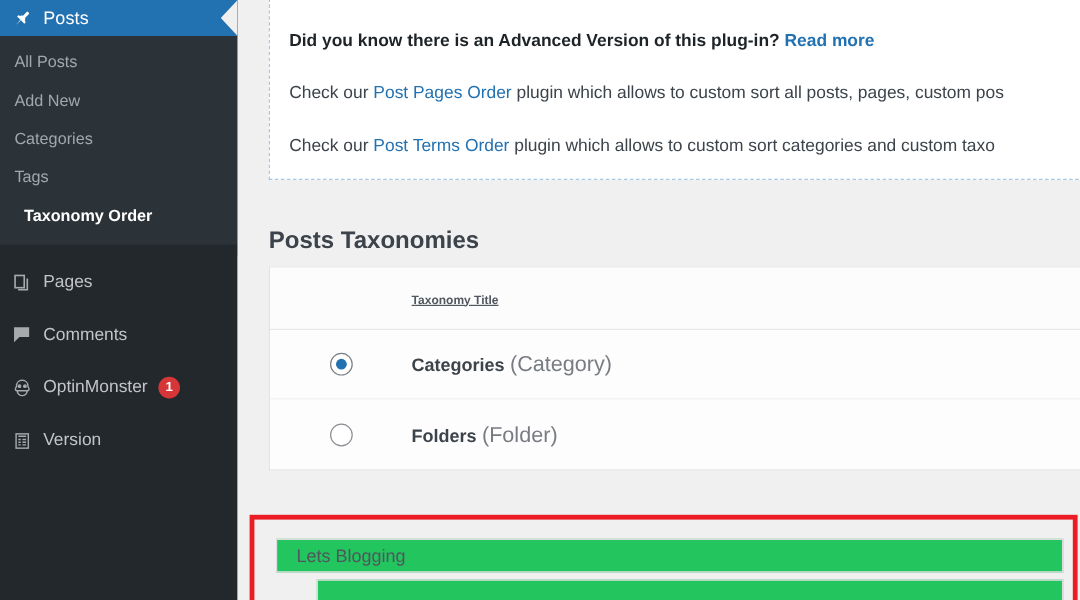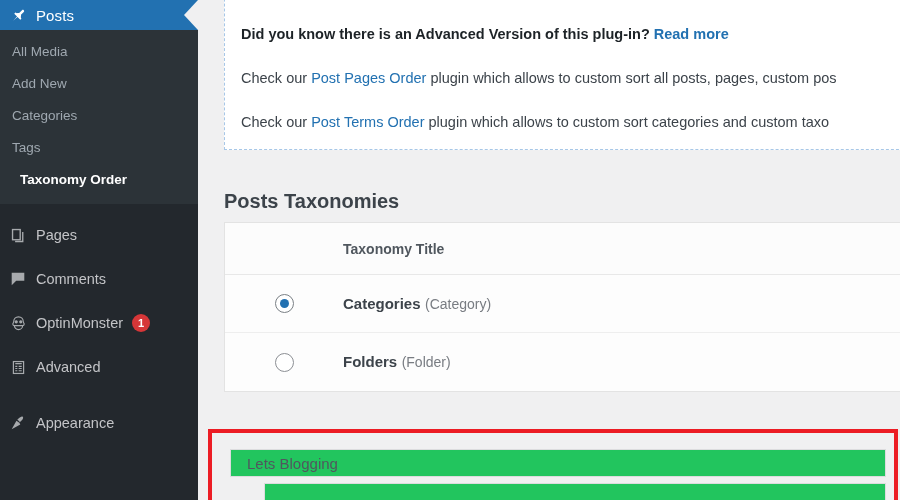--- a/index.html
+++ b/index.html
@@ -133,27 +133,27 @@
     border-bottom: 1px solid #eeeeee;
     background: #fdfdfd;
   }
   .tt-row:last-child { border-bottom: none; }
   .col-radio {
     width: 118px; min-width: 118px;
     display: flex; align-items: center; justify-content: center;
   }
   .col-title { flex: 1; }
   .th-text {
-    font-size: 14px; font-weight: bold; color: #50575e;
+    font-size: 10px; font-weight: bold; color: #50575e; text-decoration: underline;
   }
   .tax-name {
     font-size: 15px; font-weight: bold; color: #3c434a;
   }
   .tax-slug {
-    font-size: 14px; font-weight: normal; color: #787c82;
+    font-size: 18px; font-weight: normal; color: #787c82;
   }
   .radio {
     width: 19px; height: 19px; border-radius: 50%;
     border: 1px solid #8c8f94; background: #fff;
     display: flex; align-items: center; justify-content: center;
   }
   .radio.checked { border-color: #7a8085; }
   .radio.checked::after {
     content: ""; width: 9px; height: 9px; border-radius: 50%;
     background: #2271b1;
@@ -198,21 +198,21 @@
       <span class="mh-icon">
         <svg width="17" height="17" viewBox="0 0 20 20" fill="#ffffff">
           <path d="M16.2 3.8c-.6-.6-1.5-.6-2.1 0l-3.3 3.3c-.9-.3-1.9-.2-2.7.3L6.3 6.6 5 7.9l3.3 3.3-4.6 5.1 5.1-4.6 3.3 3.3 1.3-1.3-.8-1.8c.5-.8.6-1.8.3-2.7l3.3-3.3c.6-.6.6-1.5 0-2.1z"></path>
         </svg>
       </span>
       <span class="mh-label">Posts</span>
       <span class="notch"></span>
     </div>
 
     <div class="submenu">
-      <a class="submenu-item">All Media</a>
+      <a class="submenu-item">All Posts</a>
       <a class="submenu-item">Add New</a>
       <a class="submenu-item">Categories</a>
       <a class="submenu-item">Tags</a>
       <a class="submenu-item current">Taxonomy Order</a>
     </div>
 
     <div class="sep"></div>
 
 
     <div class="mainmenu-item">
@@ -247,34 +247,25 @@
       <span class="badge">1</span>
     </div>
 
     <div class="mainmenu-item">
       <span class="mi-icon">
         <svg width="17" height="17" viewBox="0 0 20 20" fill="none" stroke="#a7aaad" stroke-width="1.4">
           <rect x="4" y="3" width="12" height="14"></rect>
           <path d="M6.2 5.4h7.6M6.2 8.6h2.4M10.2 8.6h3.6M6.2 11.2h2.4M10.2 11.2h3.6M6.2 13.8h2.4M10.2 13.8h3.6"></path>
         </svg>
       </span>
-      <span class="mi-label">Advanced</span>
+      <span class="mi-label">Version</span>
     </div>
 
     <div class="menu-gap"></div>
 
-    <div class="mainmenu-item">
-      <span class="mi-icon">
-        <svg width="18" height="18" viewBox="0 0 20 20" fill="#a7aaad">
-          <path d="M14.4 2.8c-1 0-2.6 1.1-3.8 2.3L9.2 6.5l1.2.6 1 1 .6 1.2 1.4-1.4c1.2-1.2 2.3-2.8 2.3-3.8 0-.7-.6-1.3-1.3-1.3z"></path>
-          <path d="M8.3 7.4 3 16.9l9.5-5.3-1-1.9z"></path>
-        </svg>
-      </span>
-      <span class="mi-label">Appearance</span>
-    </div>
 
   </div>
 
   <div id="content">
 
     <div id="notice">
       <p>Did you find this plugin useful? Please support our work with a donation or write an article a</p>
       <p class="bold">
         <span>Did you know there is an Advanced Version of this plug-in?</span>
         <a>Read more</a>

